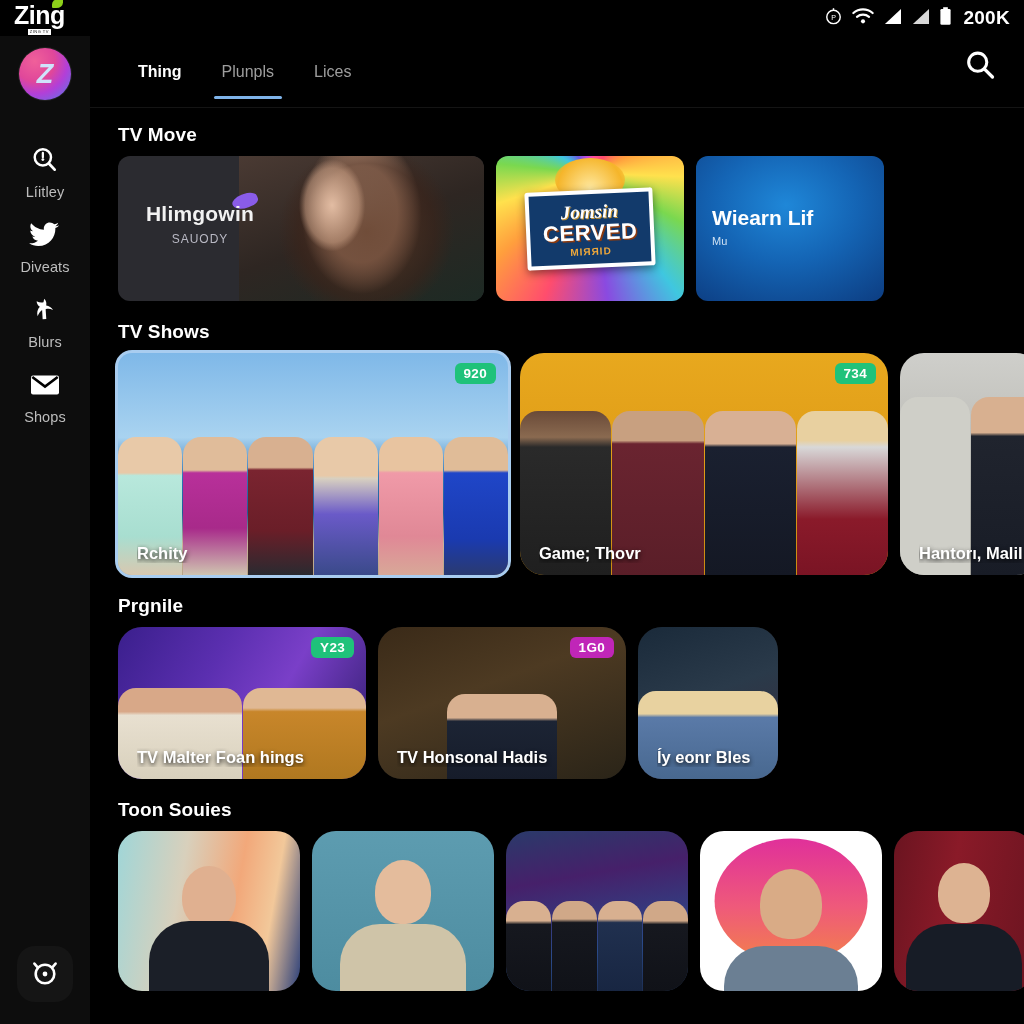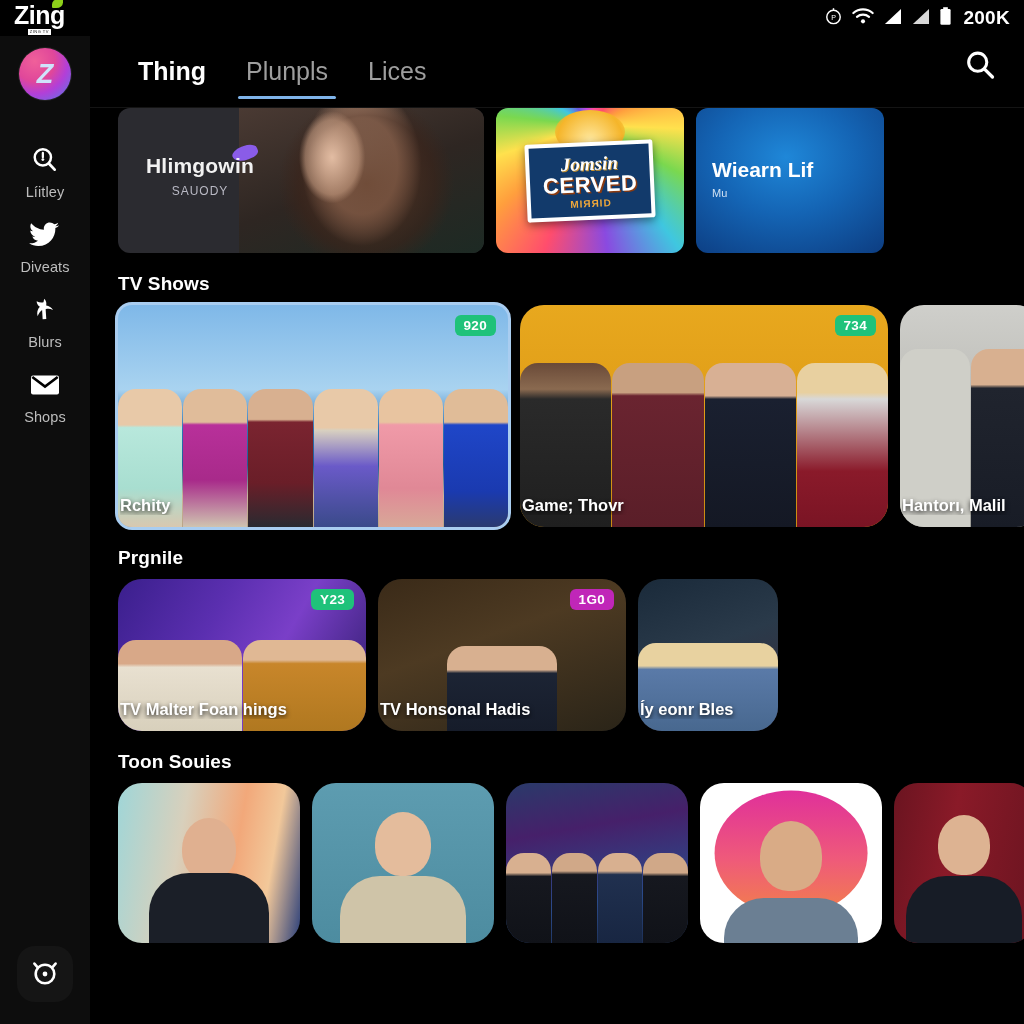--- a/index.html
+++ b/index.html
@@ -65,21 +65,21 @@
   
   .topbar {
     position: absolute; left: 90px; top: 36px; width: 934px; height: 72px;
     background: #000; display: flex; align-items: flex-end; z-index: 20;
     border-bottom: 1px solid #141414;
   }
   .tabs { display: flex; align-items: flex-end; height: 100%; padding-left: 28px; }
   .tab {
     position: relative; height: 100%; display: flex; align-items: center;
     padding: 0 20px; cursor: pointer;
-    font-size: 25px; color: #9e9e9e; white-space: nowrap;
+    font-size: 16px; color: #9e9e9e; white-space: nowrap;
   }
   .tab.active { color: #fff; font-weight: bold; }
   .tab.underlined::after {
     content: ""; position: absolute; left: 12px; right: 12px; bottom: 8px;
     height: 3.5px; background: #7fb4ea; border-radius: 2px;
   }
   .search-btn {
     position: absolute; right: 22px; bottom: 18px; width: 44px; height: 44px;
     display: flex; align-items: center; justify-content: center; cursor: pointer;
   }
@@ -174,21 +174,21 @@
 
   
   .card {
     position: relative; flex: 0 0 auto; border-radius: 24px; overflow: hidden;
     cursor: pointer; background: #151515;
   }
   .card.focused {
     outline: 4px solid #a9cdf0; outline-offset: -1px; border-radius: 14px;
   }
   .card-title {
-    position: absolute; left: 2px; bottom: 12px; right: 8px;
+    position: absolute; left: 19px; bottom: 12px; right: 8px;
     font-size: 16.5px; font-weight: bold; color: #fff;
     text-shadow: 0 2px 5px rgba(0,0,0,.85); white-space: nowrap; overflow: hidden;
   }
   .badge {
     position: absolute; top: 10px; right: 12px;
     padding: 3px 9px; border-radius: 6px;
     font-size: 13.5px; font-weight: bold; color: #fff; letter-spacing: .3px;
   }
   .badge.green { background: #1fc27a; }
   .badge.magenta { background: #c026b8; }
@@ -358,20 +358,21 @@
             <circle cx="13" cy="12.5" r="8" fill="none" stroke="#fff" stroke-width="2.7"></circle>
             <path d="M19 18.6 26 25.6" stroke="#fff" stroke-width="2.9" stroke-linecap="round"></path>
           </svg>
       </span>
     </div>
   </div>
 
   <div class="content">
 
     <div class="section">
+      <div class="section-title">TV Move</div>
       <div class="row">
 
         <div class="banner b1">
           <div class="b1-face"></div>
           <div class="b1-hair"></div>
           <div class="b1-blob"></div>
           <div class="b1-text">
             <div class="b1-title">Hlimgowin</div>
             <div class="b1-sub">SAUODY</div>
           </div>

